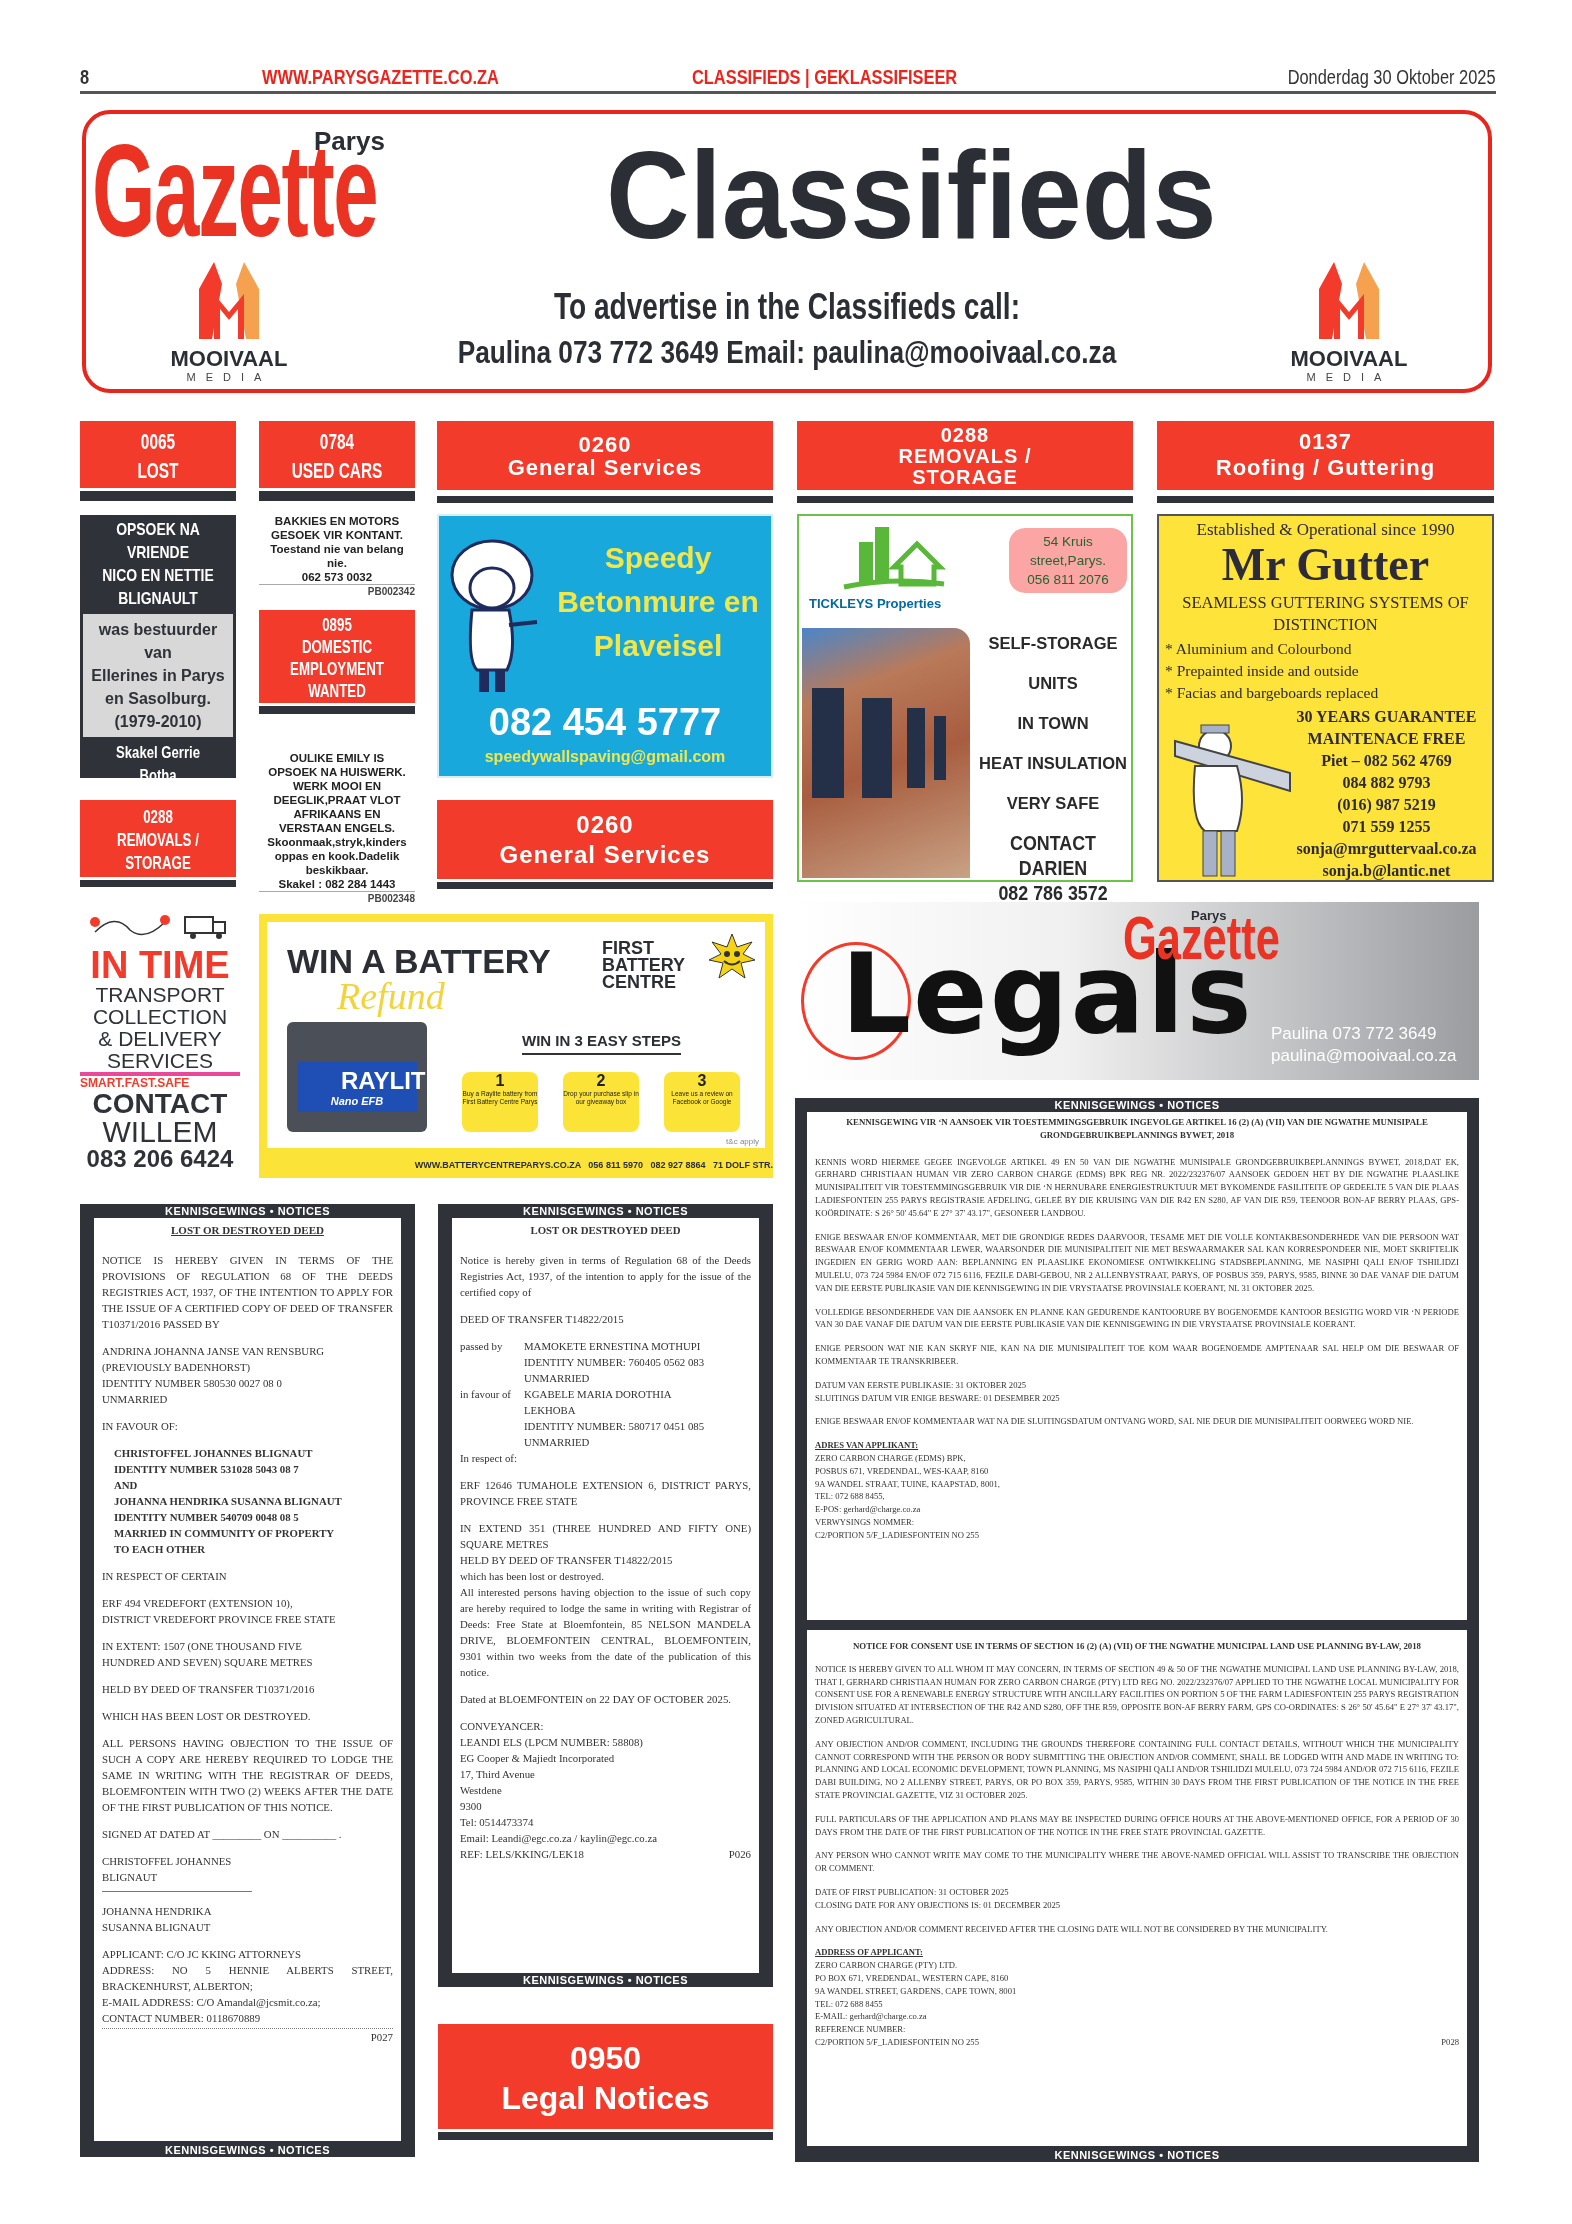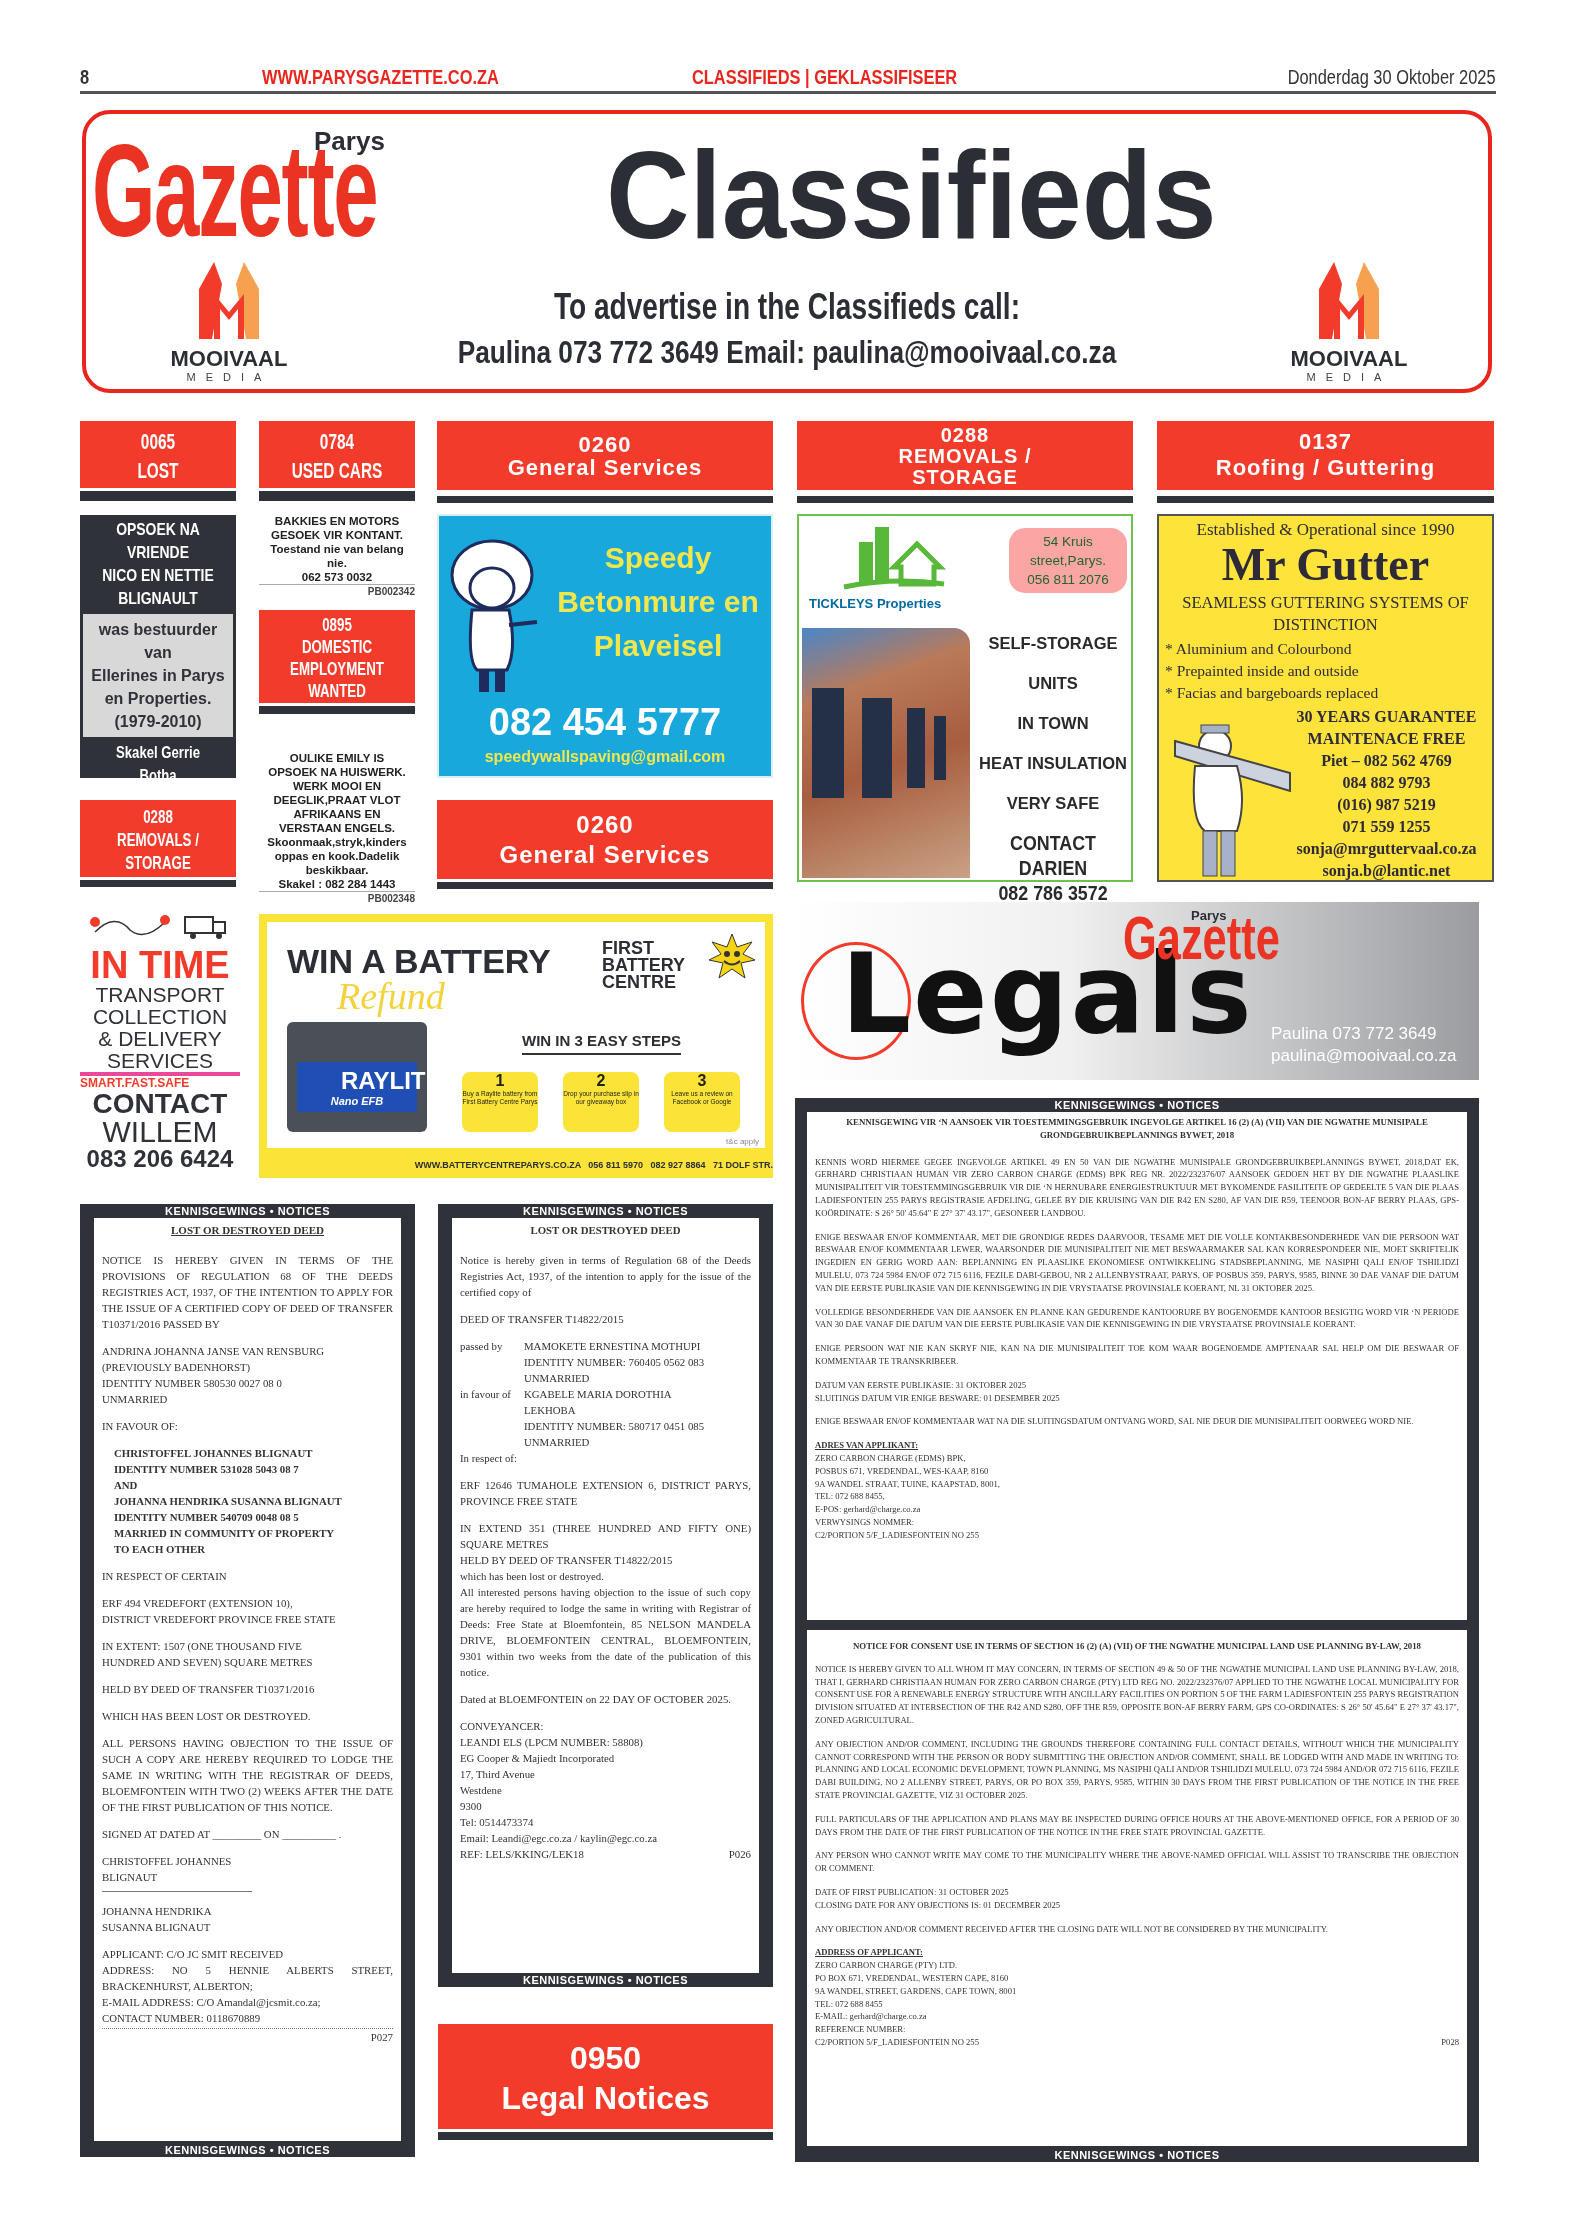--- a/index.html
+++ b/index.html
@@ -126,21 +126,21 @@
 
 <div class="abs lost-ad" style="left:80px;top:515px;width:156px;height:263px;">
   <div class="t" style="padding-top:3px;">
     <div>OPSOEK NA VRIENDE</div>
     <div>NICO EN NETTIE</div>
     <div>BLIGNAULT</div>
   </div>
   <div class="mid" style="font-size:16px;line-height:23px;">
     <div>was bestuurder van</div>
     <div>Ellerines in Parys</div>
-    <div>en Properties.</div>
+    <div>en Sasolburg.</div>
     <div>(1979-2010)</div>
   </div>
   <div class="t" style="font-size:16px;">
     <div>Skakel Gerrie Botha</div>
     <div>by</div>
     <div>083 950 7676</div>
     <div>met inligting.</div>
   </div>
 </div>
 
@@ -412,21 +412,21 @@
     <p>SIGNED AT DATED AT _________ ON __________ .</p>
     <p style="border-bottom:1px solid #777;width:150px;padding-bottom:6px;">
       <span style="display:block">CHRISTOFFEL JOHANNES</span>
       <span style="display:block">BLIGNAUT</span>
     </p>
     <p>
       <span style="display:block">JOHANNA HENDRIKA</span>
       <span style="display:block">SUSANNA BLIGNAUT</span>
     </p>
     <p style="margin-bottom:2px;">
-      <span style="display:block">APPLICANT: C/O JC SMIT RECEIVED</span>
+      <span style="display:block">APPLICANT: C/O JC KKING ATTORNEYS</span>
       <span style="display:block">ADDRESS: NO 5 HENNIE ALBERTS STREET, BRACKENHURST, ALBERTON;</span>
       <span style="display:block">E-MAIL ADDRESS: C/O Amandal@jcsmit.co.za;</span>
       <span style="display:block">CONTACT NUMBER: 0118670889</span>
     </p>
     <div style="border-top:1px dotted #777;text-align:right;">P027</div>
   </div>
   <div class="abs nhead" style="left:0;width:100%;bottom:0;">KENNISGEWINGS • NOTICES</div>
 </div>
 
 <div class="abs notice" style="left:438px;top:1204px;width:335px;height:783px;">

